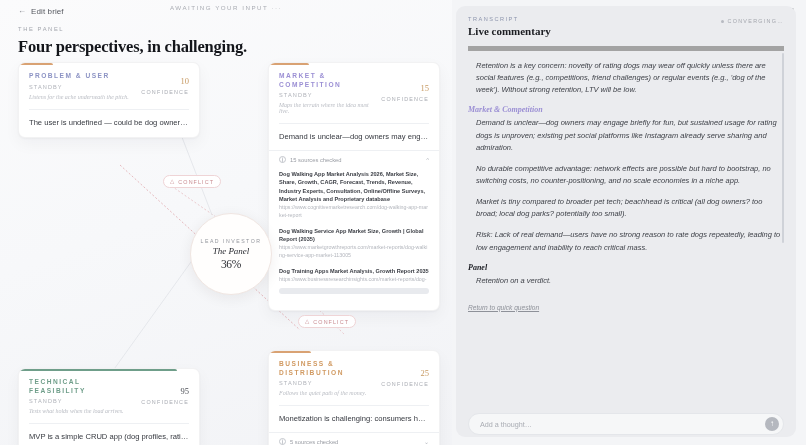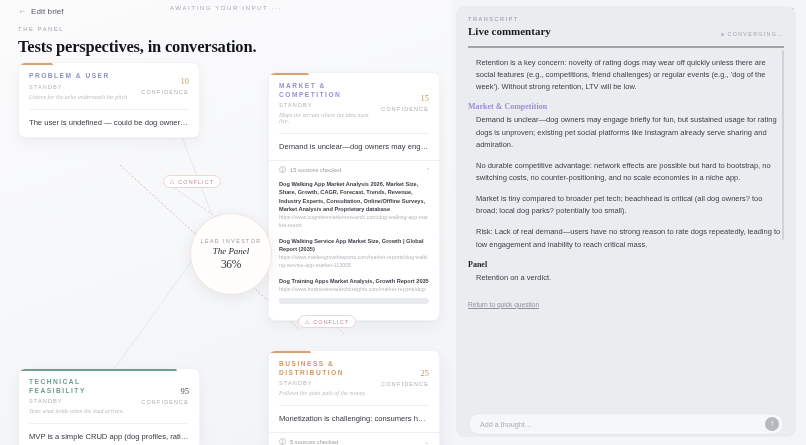--- a/index.html
+++ b/index.html
@@ -120,21 +120,21 @@
   .source-url {
     font-size: 5.3px; color: #b3b6bd; line-height: 1.45; margin-top: 1.5px;
     word-break: break-all;
   }
   .skeleton {
     height: 6px; border-radius: 3px; background: #e8eaee; margin-top: 4px;
   }
 
   
   #card-problem      { left: 18px;  top: 62px;  width: 182px; }
-  #card-market       { left: 268px; top: 72px;  width: 172px; }
+  #card-market       { left: 268px; top: 62px;  width: 172px; }
   #card-technical    { left: 18px;  top: 368px; width: 182px; }
   #card-business     { left: 268px; top: 350px; width: 172px; }
 
   
   .conflict {
     position: absolute;
     display: inline-flex; align-items: center; gap: 3px;
     padding: 2.5px 6px;
     border: 1px solid #efd4d6; border-radius: 10px;
     background: rgba(255,255,255,.92);
@@ -173,40 +173,41 @@
     display: flex; flex-direction: column;
   }
   .transcript {
     flex: 1 1 auto; min-height: 0;
     background: #ebecef;
     border-radius: 9px;
     display: flex; flex-direction: column;
     padding: 10px 12px 0 12px;
     position: relative;
   }
-  .t-head { display: flex; justify-content: space-between; align-items: flex-end; }
+  .t-head { display: flex; justify-content: space-between; align-items: flex-start; }
   .t-eyebrow {
     font-size: 5.6px; letter-spacing: 1.5px; color: #8d95ad; text-transform: uppercase;
   }
   .t-title {
     font-family: "Liberation Serif", serif;
     font-size: 11px; font-weight: 700; color: #1b1d22; margin-top: 3px;
   }
   .t-status {
     display: flex; align-items: center; gap: 3.5px;
     font-size: 5.4px; letter-spacing: 1.3px; color: #a3a6ad; text-transform: uppercase;
     margin-top: 2px;
   }
   .dot { width: 3px; height: 3px; border-radius: 50%; background: #b7bac1; }
 
   .t-scroll {
     flex: 1 1 auto; min-height: 0; overflow: hidden;
     margin-top: 9px; padding-top: 9px;
-    border-top: 2px solid #a3a3a3;
+    border-top: 5px solid #a3a3a3;
     position: relative;
+    font-style: italic;
   }
   .t-para {
     font-size: 7.5px; line-height: 1.62; color: #3c3f46;
     margin: 0 0 9px 0; padding-left: 8px;
   }
   .t-speaker {
     font-family: "Liberation Serif", serif;
     font-size: 8px; font-weight: 700; margin: 0 0 3px 0;
   }
   .t-speaker.market { color: #9b8fd4; }
@@ -265,21 +266,21 @@
     <div class="topbar">
       <div class="edit-brief">
         <span class="arr">←</span>
         <span>Edit brief</span>
       </div>
     </div>
     <div class="status-center">AWAITING YOUR INPUT ···</div>
 
     <div class="heading-wrap">
       <div class="eyebrow">THE PANEL</div>
-      <div class="headline">Tests perspectives, in conversation.</div>
+      <div class="headline">Four perspectives, in challenging.</div>
     </div>
 
     <div class="card" id="card-problem">
       <div class="accent" style="width:34px;background:#d9a273;"></div>
       <div class="card-head">
         <div>
           <div class="card-title" style="color:#8c93c4;">PROBLEM &amp; USER</div>
           <div class="card-state">STANDBY</div>
           <div class="card-desc">Listens for the ache underneath the pitch.</div>
         </div>

